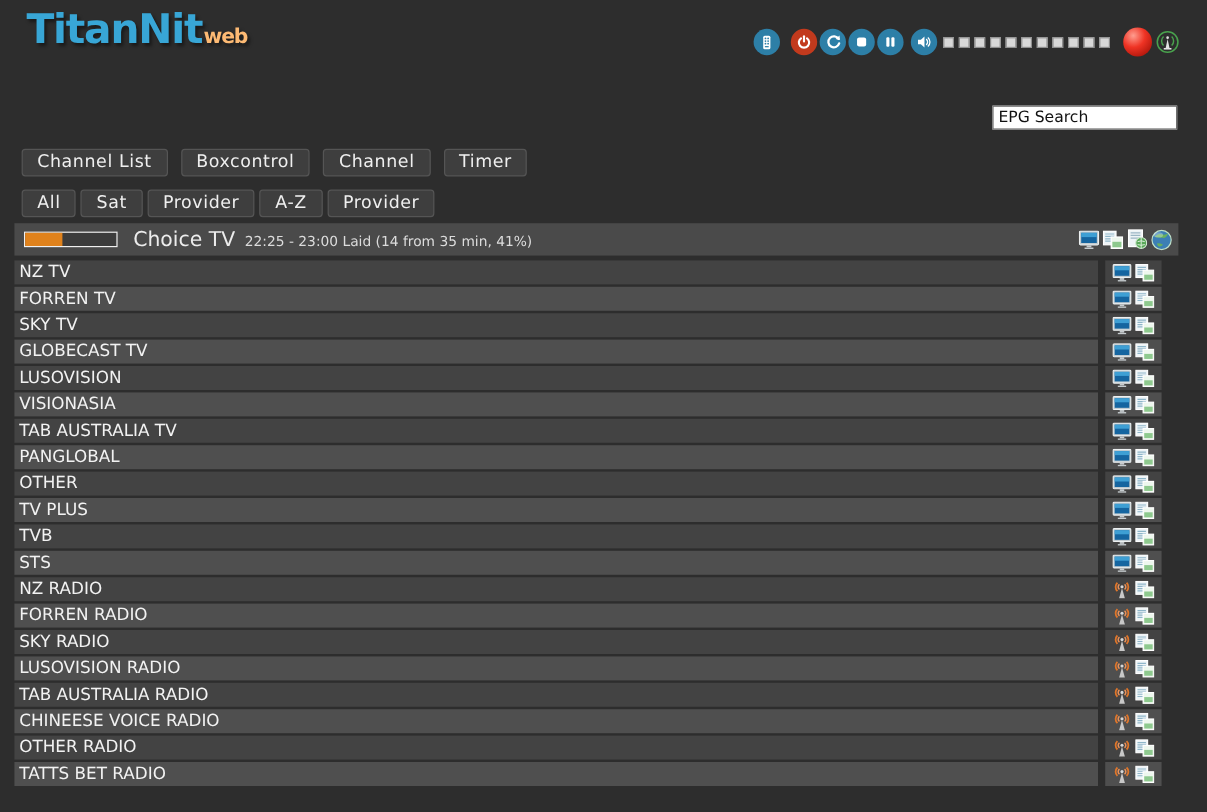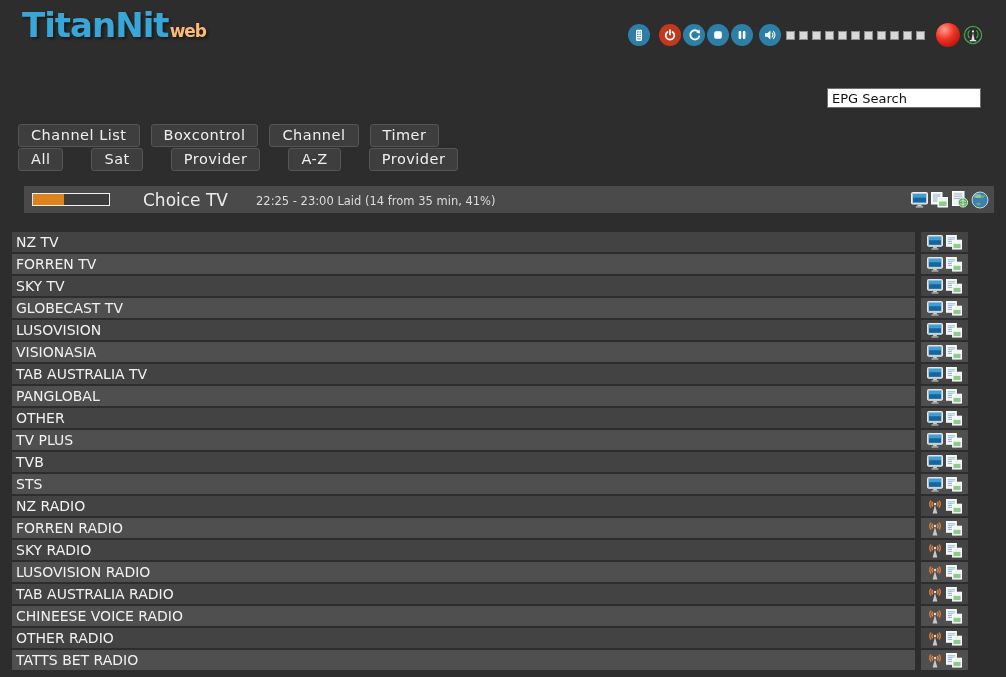--- a/index.html
+++ b/index.html
@@ -33,37 +33,37 @@
               background:radial-gradient(circle at 35% 28%, #ff9d8f 0%, #ef3324 42%, #a61208 88%); }
   .stream-btn { margin-left:3px; display:flex; cursor:pointer; }
 
   
   .search-input { position:absolute; top:88px; right:25px; width:154px; height:20px;
     background:#fff; border:1px solid #6f6f6f; font-size:13px; color:#111; padding:0 4px;
     font-family:"DejaVu Sans","Liberation Sans",sans-serif; }
 
   
   .main-nav   { position:absolute; top:108px; left:18px; display:flex; gap:11px; }
-  .filter-nav { position:absolute; top:132px; left:18px; display:flex; gap:28px; }
+  .filter-nav { position:absolute; top:142px; left:18px; display:flex; gap:4px; }
   .nav-btn { background:#3e3e3e; border:1px solid #555; border-radius:3px; color:#efefef;
     font-size:14.5px; padding:2px 12px 3px; letter-spacing:.5px; cursor:pointer;
     font-family:"DejaVu Sans","Liberation Sans",sans-serif; white-space:nowrap;margin-top:16px; }
 
   
-  .now-bar { position:absolute; top:186px; left:24px; width:970px; height:27px;
-    background:#4a4a4a; display:flex; align-items:center; padding:0 5px 0 8px;gap:20px; }
+  .now-bar { position:absolute; top:186px; left:12px; width:970px; height:27px;
+    background:#4a4a4a; display:flex; align-items:center; padding:0 5px 0 8px; }
   .progress { width:78px; height:13px; border:1px solid #f0f0f0; background:#3c3c3c; }
   .progress-fill { height:100%; background:#e0821c; }
   .now-channel { font-size:17px; color:#ececec; margin-left:13px; white-space:nowrap; }
   .now-epg { font-size:11.5px; color:#dcdcdc; margin-left:8px; margin-top:3px; white-space:nowrap; }
   .now-icons { margin-left:auto; display:flex; align-items:center; gap:3px; }
   .now-icons .icon, .row-icons .icon { display:flex; cursor:pointer; }
 
   
-  .channel-list { position:absolute; top:232px; left:12px; }
+  .channel-list { position:absolute; top:217px; left:12px; }
   .row { display:flex; height:20px; margin-bottom:2px; }
   .row-name { width:903px; margin-right:6px; color:#f2f2f2; font-size:14px; line-height:20px;
               padding-left:4px; cursor:pointer; white-space:nowrap; overflow:hidden; }
   .row-icons { width:47px; display:flex; align-items:center; justify-content:center; gap:3px; }
   .row:nth-child(odd)  .row-name, .row:nth-child(odd)  .row-icons { background:#434343; }
   .row:nth-child(even) .row-name, .row:nth-child(even) .row-icons { background:#4f4f4f; }
 </style>
 </head>
 <body>
 

